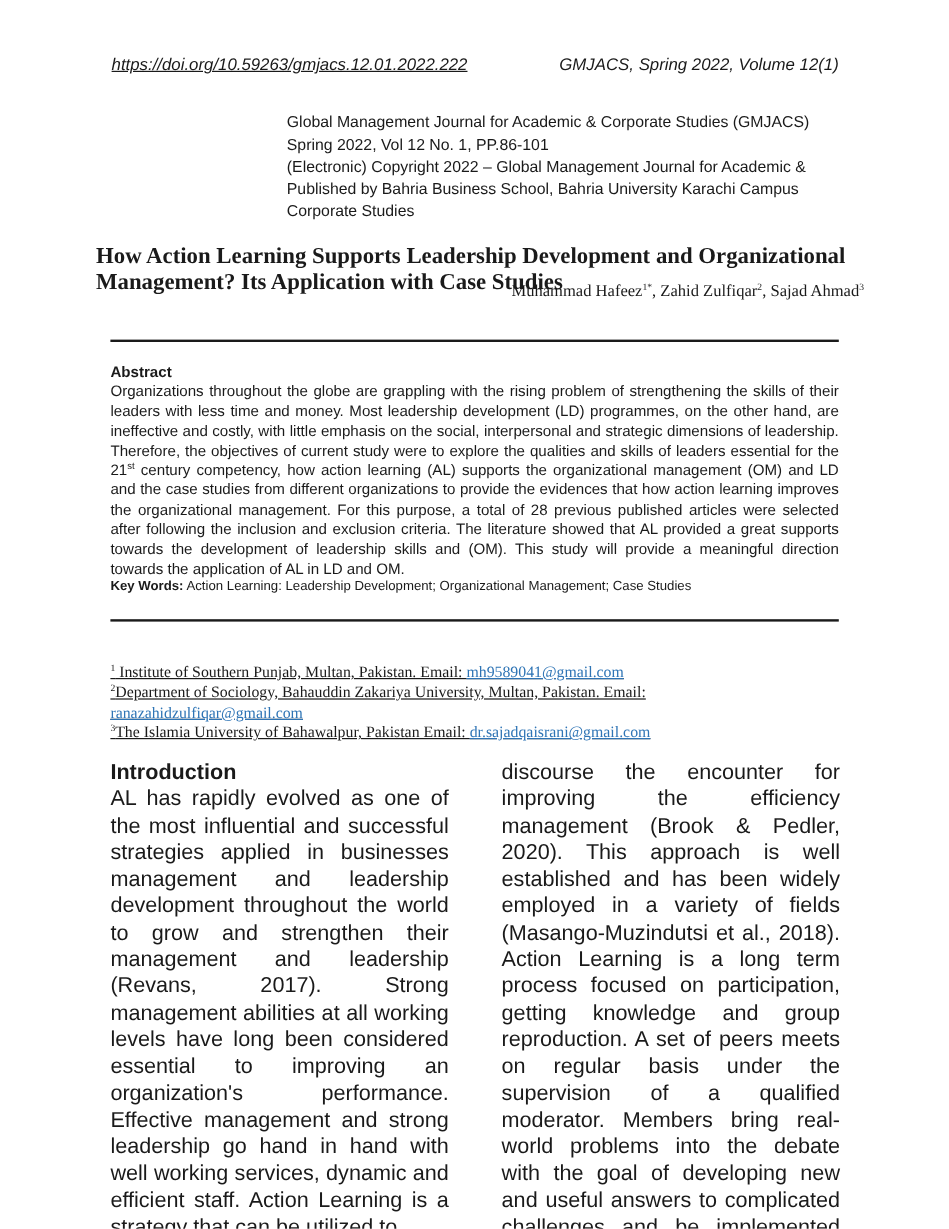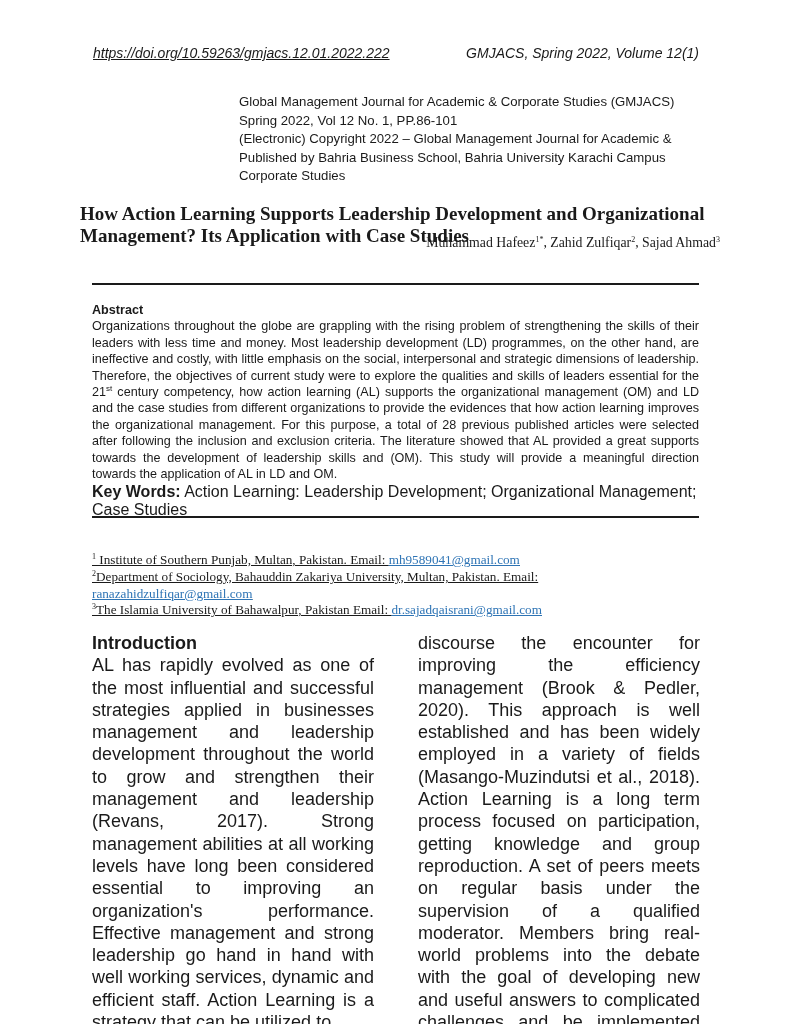--- a/index.html
+++ b/index.html
@@ -19,21 +19,21 @@
     .authors sup { font-size: 8px; vertical-align: 5px; }
 
     .rule { position: absolute; left: 92px; width: 607px; height: 2px; background: #1a1a1a; }
     .rule.r1 { top: 283px; }
     .rule.r2 { top: 516px; }
 
     .abstract { position: absolute; top: 302px; left: 92px; width: 607px; font-size: 12.6px; line-height: 16.4px; }
     .abstract .head { font-weight: bold; }
     .abstract .body { text-align: justify; }
     .abstract .body sup { font-size: 8px; vertical-align: 5px; line-height: 0; }
-    .keywords { position: absolute; top: 483px; left: 92px; width: 607px; font-size: 16px; }
+    .keywords { position: absolute; top: 483px; left: 92px; width: 607px; font-size: 11px; }
     .keywords b { font-weight: bold; }
 
     .footnotes { position: absolute; top: 552px; left: 92px; width: 607px; font-size: 13.2px; line-height: 16.8px; text-decoration: underline; }
     .footnotes sup { font-size: 8px; vertical-align: 5px; line-height: 0; }
     .footnotes a { color: #2e74b5; text-decoration: underline; }
 
     .col { position: absolute; top: 632px; width: 282px; font-size: 18px; line-height: 22.3px; text-align: justify; }
     .col.left { left: 92px; }
     .col.right { left: 418px; }
     .col .sec { font-weight: bold; margin-bottom: 0px; }

